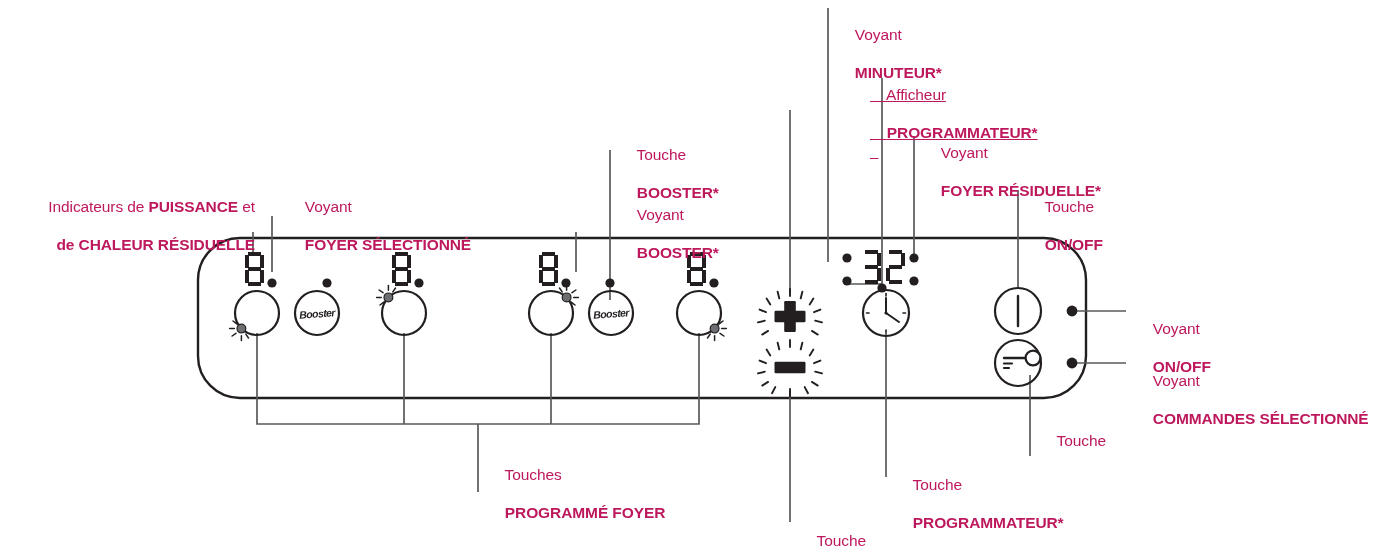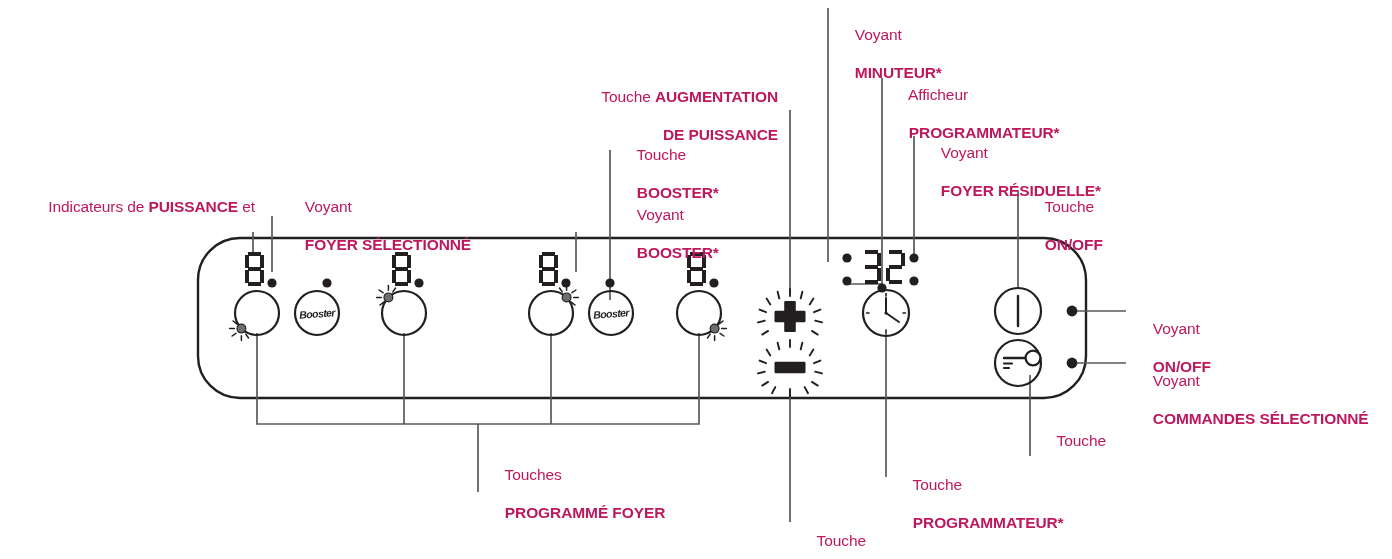--- a/index.html
+++ b/index.html
@@ -284,48 +284,45 @@
         <line x1="1004" y1="368" x2="1009" y2="368" stroke="#231f20" stroke-width="2.2" stroke-linecap="round"></line>
         <circle cx="1033" cy="358" r="7.4" fill="#ffffff" stroke="#231f20" stroke-width="2.3"></circle>
       </g>
     </g>
     <circle cx="1072" cy="363" r="5.4" fill="#231f20"></circle>
 
   </svg>
 
   <div class="lbl right" style="left:12px; top:178px; width:243px;">
     <span>Indicateurs de </span><span class="b">PUISSANCE</span><span> et</span><br>
+    <span class="b">de CHALEUR RÉSIDUELLE</span>
   </div>
 
   <div class="lbl" style="left:288px; top:178px;">
     <span>Voyant</span><br>
     <span class="b">FOYER SÉLECTIONNÉ</span>
   </div>
 
-  <div class="lbl right" style="left:500px; top:68px; width:278px;">
-    <span>Touche </span><span class="b">AUGMENTATION</span><br>
-    <span class="b">DE PUISSANCE</span>
-  </div>
 
   <div class="lbl" style="left:620px; top:126px;">
     <span>Touche</span><br>
     <span class="b">BOOSTER*</span>
   </div>
 
   <div class="lbl" style="left:620px; top:186px;">
     <span>Voyant</span><br>
     <span class="b">BOOSTER*</span>
   </div>
 
   <div class="lbl" style="left:838px; top:6px;">
     <span>Voyant</span><br>
     <span class="b">MINUTEUR*</span>
   </div>
 
-  <div class="lbl" style="left:892px; top:66px;">
+  <div class="lbl" style="left:870px; top:66px;text-decoration:underline;">
     <span>Afficheur</span><br>
     <span class="b">PROGRAMMATEUR*</span>
   </div>
 
   <div class="lbl" style="left:924px; top:124px;">
     <span>Voyant</span><br>
     <span class="b">FOYER RÉSIDUELLE*</span>
   </div>
 
   <div class="lbl" style="left:1028px; top:178px;">

